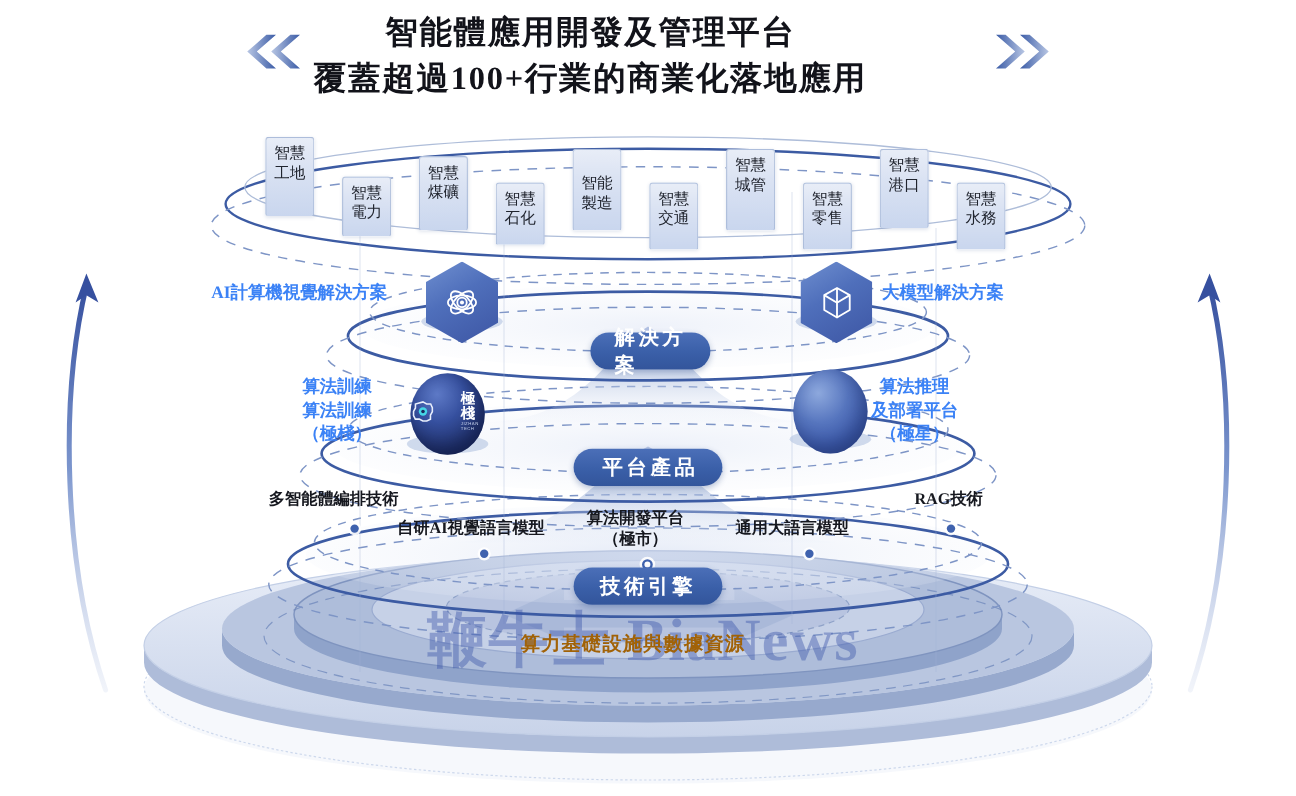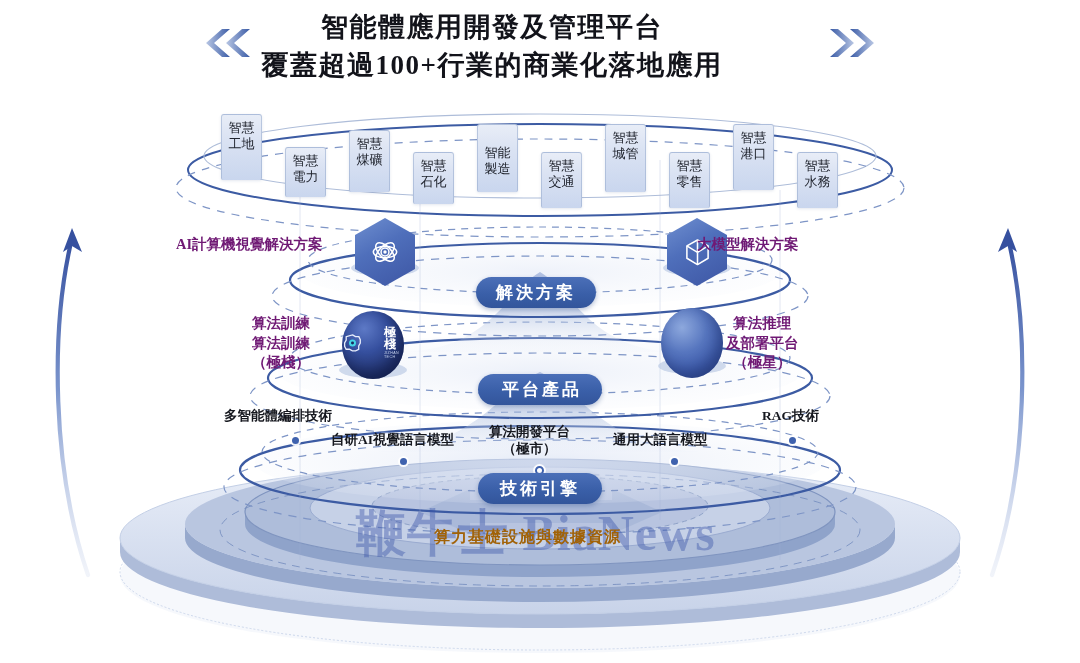--- a/index.html
+++ b/index.html
@@ -62,21 +62,21 @@
     display:flex;align-items:center;justify-content:center;
     box-shadow:0 2px 5px rgba(40,70,130,.33);
     font-family:"Liberation Serif","DejaVu Serif",serif;
     padding:0 20px;
     box-sizing:border-box;
   }
 
   
   .side-label{
     position:absolute;
-    font-size:14.5px;font-weight:bold;color:#701a75;
+    font-size:14.5px;font-weight:bold;color:#3b82f6;
     line-height:1.35;white-space:nowrap;
     font-family:"Liberation Serif","DejaVu Serif",serif;
   }
   .side-label.multi{text-align:center;}
 
   
   .hexbox{position:absolute;width:60px;height:68px;}
   .hex{
     width:60px;height:68px;
     background:linear-gradient(150deg,#6f8fd0 0%,#4f6fbb 42%,#3d56a4 100%);
@@ -353,23 +353,23 @@
         <svg width="27" height="29" viewBox="0 0 28 30" fill="none" stroke="#ffffff" stroke-width="1.6" stroke-linejoin="round">
           <path d="M14 2 L25 8.2 L25 21 L14 27.5 L3 21 L3 8.2 Z"></path>
           <path d="M14 2 L14 14.8"></path>
           <path d="M14 14.8 L25 8.2"></path>
           <path d="M14 14.8 L3 8.2"></path>
           <path d="M14 14.8 L14 27.5"></path>
         </svg>
       </span>
     </div>
   </div>
-  <div class="side-label" style="left:697px;top:235px;">大模型解決方案</div>
-
-  <div class="pill" style="left:476px;top:277px;width:120px;">解決方案</div>
+  <div class="side-label" style="left:735px;top:235px;">大模型解決方案</div>
+
+  <div class="pill" style="left:492px;top:277px;width:100px;">解決方案</div>
 
   <div class="sphere logo" style="left:342px;top:311px;width:62px;height:68px;">
     <div class="logo-inner">
       <span class="logo-mark">
         <svg width="21" height="21" viewBox="0 0 24 24" fill="none" stroke="#e8eefc" stroke-width="1.5">
           <path d="M12 2.2 L15.4 4.2 L19.3 4.2 L20.9 7.6 L20.9 11.5 L19.1 14.8 L19.1 18.7 L15.6 20.4 L11.8 20.4 L8.5 18.6 L4.7 18.6 L3 15.2 L3 11.3 L4.8 8 L4.8 4.2 Z"></path>
           <circle cx="12" cy="11.4" r="4" fill="#45d6e6" stroke="none"></circle>
           <circle cx="12" cy="11.4" r="1.7" fill="#1b2a5e" stroke="none"></circle>
         </svg>
       </span>

